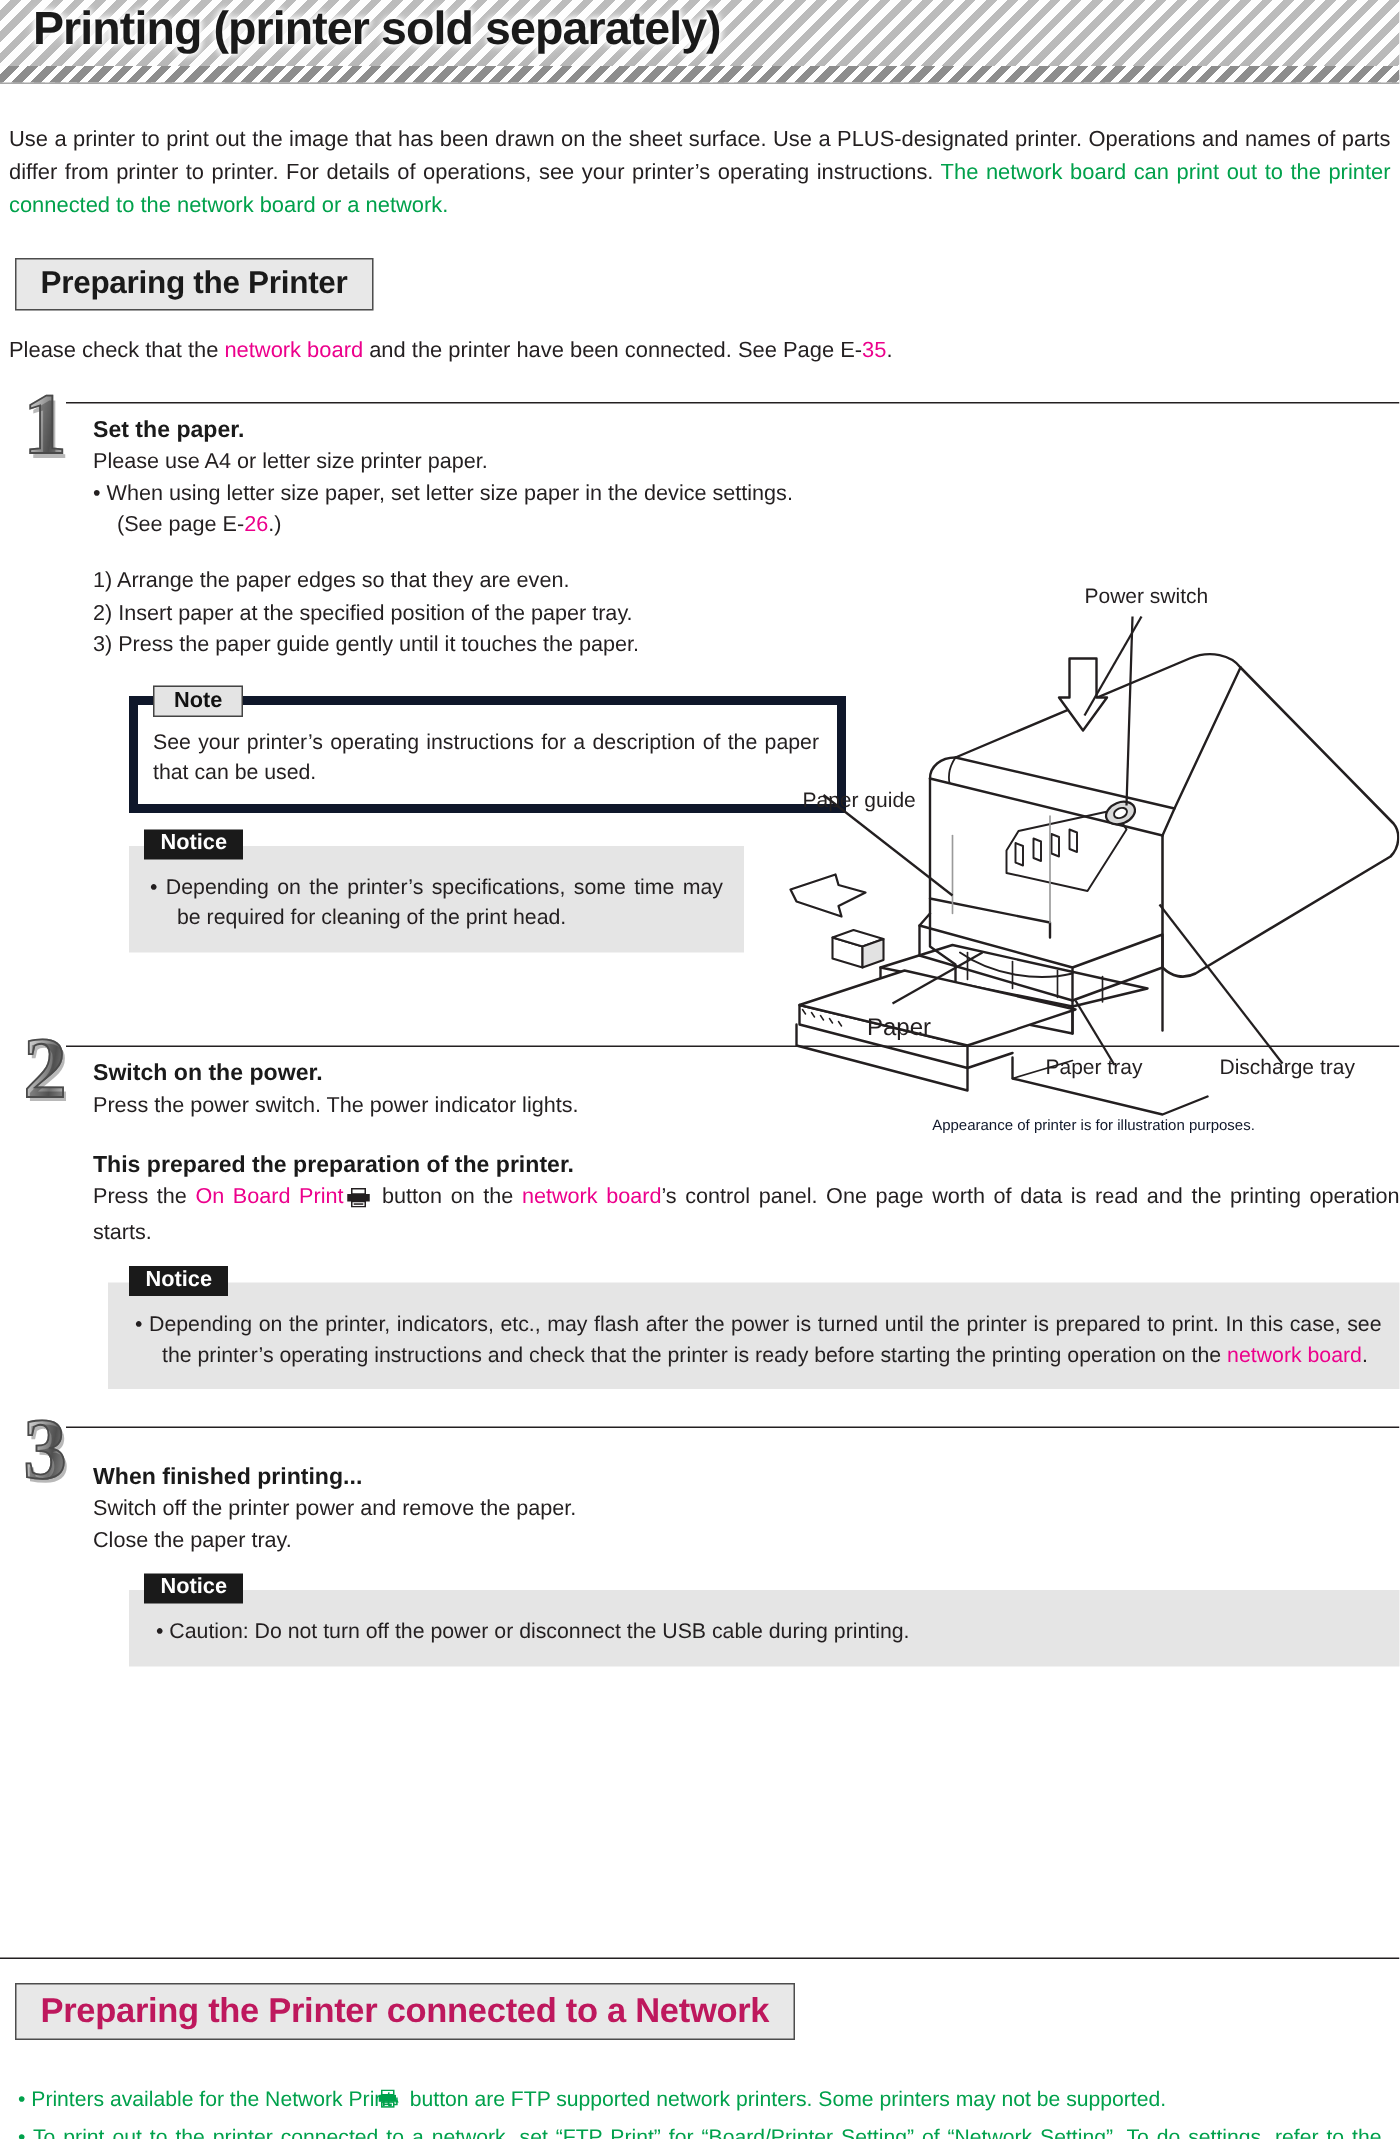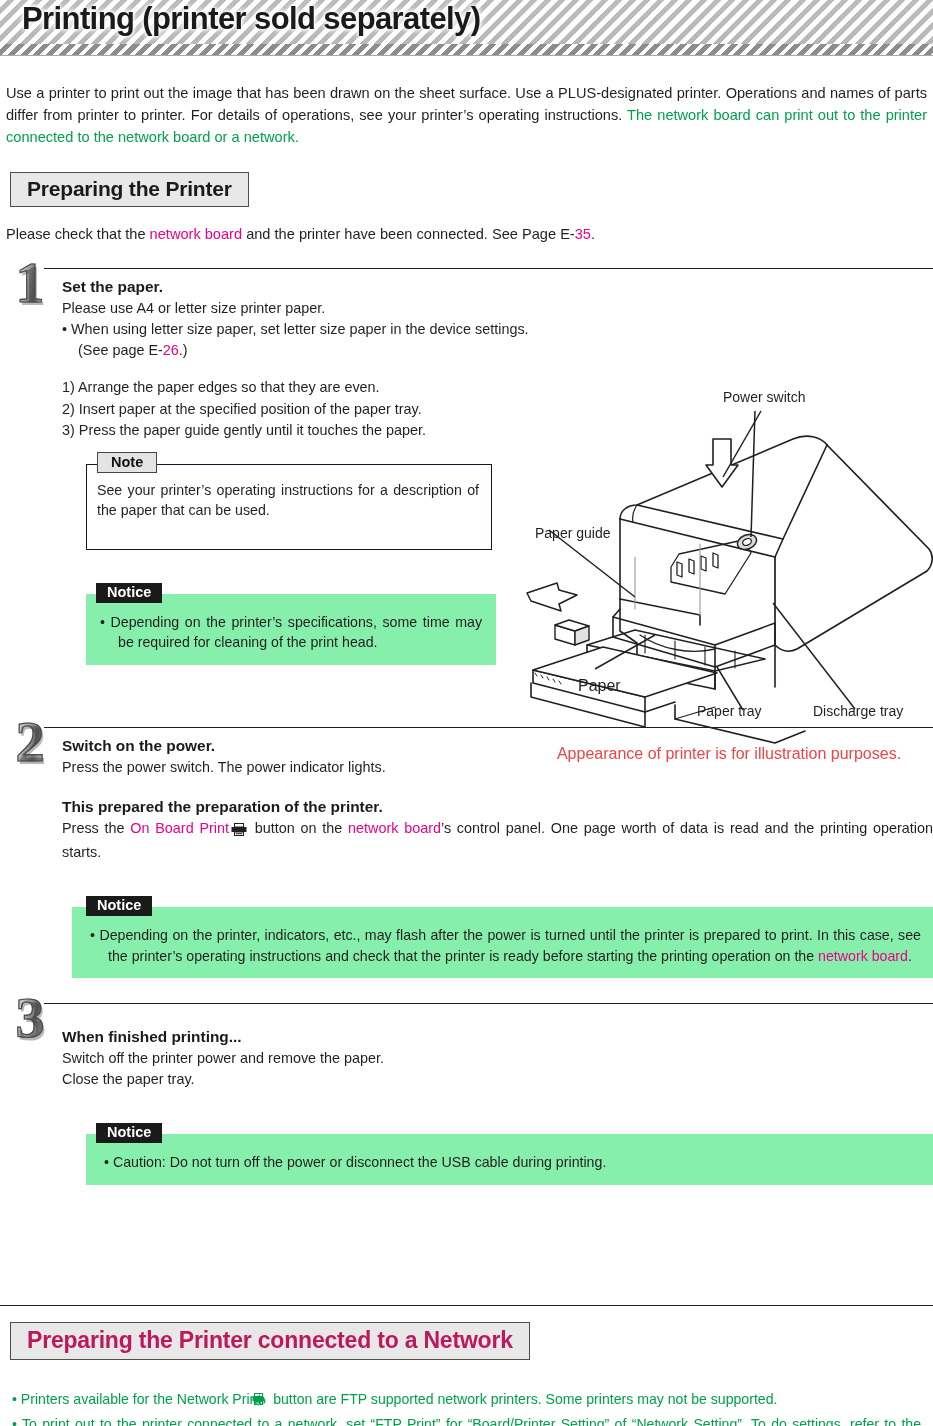--- a/index.html
+++ b/index.html
@@ -141,23 +141,23 @@
   }
   .numbered {
     margin-top: 16px;
   }
   .numbered p { margin: 0; font-size: 14.4px; line-height: 1.5; }
 
   
   .note-box {
     position: relative;
     margin: 22px 0 0 24px;
-    border: 1px solid #0f172a;
-    padding: 12px 12px 28px 10px;
-    width: 406px;
+    border: 6px solid #0f172a;
+    padding: 12px 12px 10px 10px;
+    width: 478px;
     box-sizing: border-box;
   }
   .note-tab {
     position: absolute;
     top: -13px;
     left: 10px;
     background: #e4e4e4;
     border: 1px solid #444;
     padding: 1px 13px 2px 13px;
     font-size: 14.5px;
@@ -166,22 +166,22 @@
   }
   .note-text {
     font-size: 14.2px;
     line-height: 1.44;
     text-align: justify;
     margin: 3px 0 0 0;
   }
 
   .notice-box {
     position: relative;
-    background: #86efac;
-    margin-top: 44px;
+    background: #e5e5e5;
+    margin-top: 22px;
     padding: 16px 14px 12px 14px;
     box-sizing: border-box;
   }
   .notice-tab {
     position: absolute;
     top: -11px;
     left: 22px;
     background: #1a1a1a;
     color: #ffffff;
     font-size: 14.5px;
@@ -204,22 +204,22 @@
     top: 305px;
     width: 408px;
     height: 380px;
   }
   .illus-caption {
     position: absolute;
     left: 525px;
     top: 663px;
     width: 408px;
     text-align: center;
-    font-size: 16px;
-    color: #ef4444;
+    font-size: 10px;
+    color: #0f172a;
   }
 
   
   .bottom-rule {
     position: absolute;
     left: 0; right: 0;
     top: 1223px;
     border-top: 1px solid #231f20;
   }
   .bottom-bullets {

